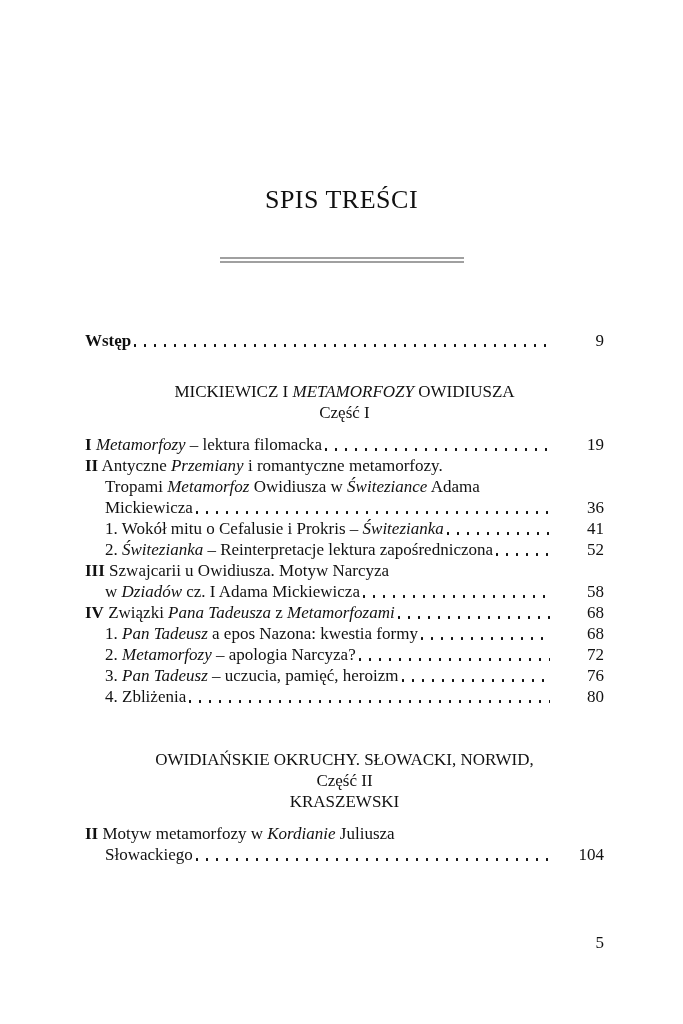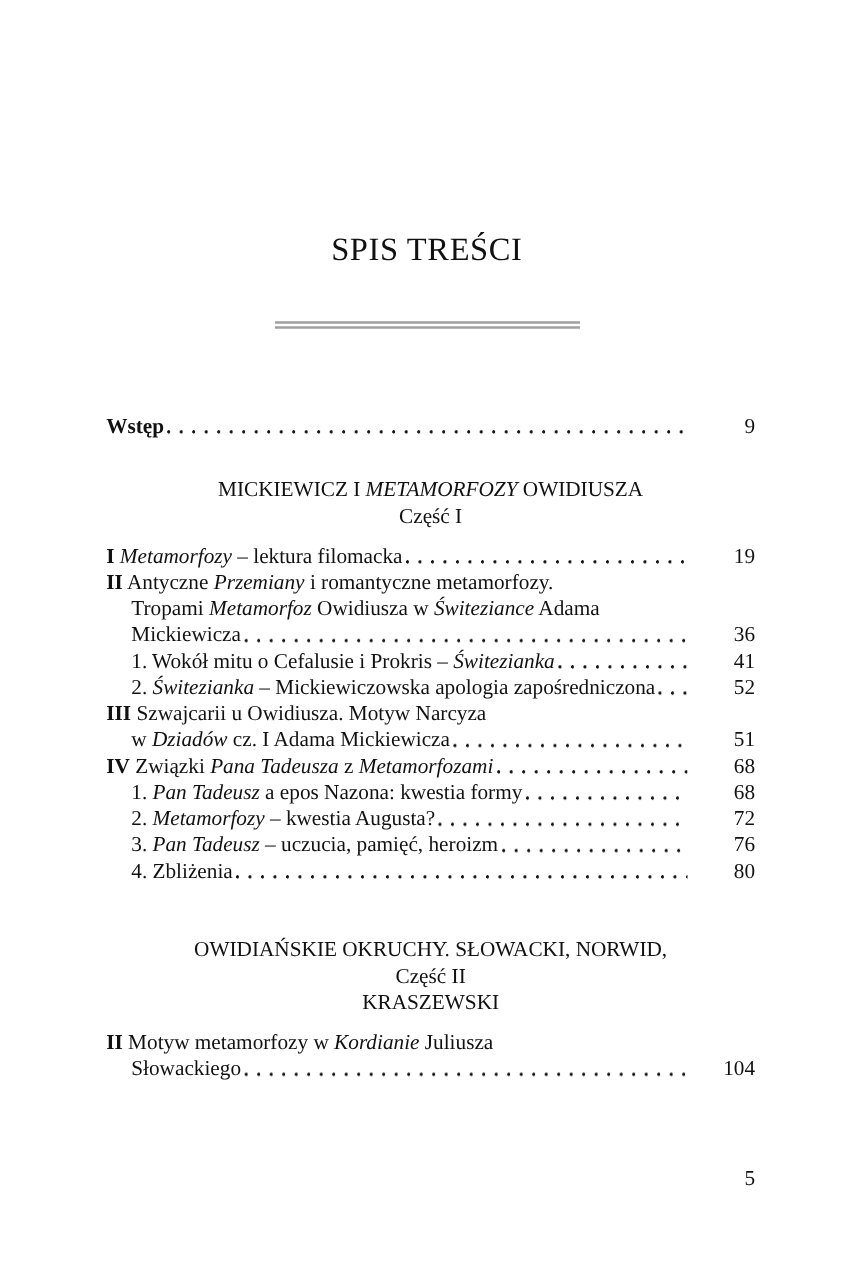--- a/index.html
+++ b/index.html
@@ -111,52 +111,52 @@
       </div>
       <div class="entry">
         <div class="row indent">
           <span class="txt"><span>1. Wokół mitu o Cefalusie i Prokris – </span><span class="i">Świtezianka</span></span>
           <span class="leader"></span>
           <span class="pagenum">41</span>
         </div>
       </div>
       <div class="entry">
         <div class="row indent">
-          <span class="txt"><span>2. </span><span class="i">Świtezianka</span><span> – Mickiewiczowska apologia zapośredniczona</span></span>
+          <span class="txt"><span>2. </span><span class="i">Świtezianka</span><span> – Reinterpretacje lektura zapośredniczona</span></span>
           <span class="leader"></span>
           <span class="pagenum">52</span>
         </div>
       </div>
       <div class="entry">
         <div class="row">
           <span class="txt"><span class="b">III</span><span> Szwajcarii u Owidiusza. Motyw Narcyza</span></span>
         </div>
         <div class="row indent">
           <span class="txt"><span>w </span><span class="i">Dziadów</span><span> cz. I Adama Mickiewicza</span></span>
           <span class="leader"></span>
-          <span class="pagenum">51</span>
+          <span class="pagenum">58</span>
         </div>
       </div>
       <div class="entry">
         <div class="row">
           <span class="txt"><span class="b">IV</span><span> Związki </span><span class="i">Pana Tadeusza</span><span> z </span><span class="i">Metamorfozami</span></span>
           <span class="leader"></span>
           <span class="pagenum">68</span>
         </div>
       </div>
       <div class="entry">
         <div class="row indent">
           <span class="txt"><span>1. </span><span class="i">Pan Tadeusz</span><span> a epos Nazona: kwestia formy</span></span>
           <span class="leader"></span>
           <span class="pagenum">68</span>
         </div>
       </div>
       <div class="entry">
         <div class="row indent">
-          <span class="txt"><span>2. </span><span class="i">Metamorfozy</span><span> – kwestia Augusta?</span></span>
+          <span class="txt"><span>2. </span><span class="i">Metamorfozy</span><span> – apologia Narcyza?</span></span>
           <span class="leader"></span>
           <span class="pagenum">72</span>
         </div>
       </div>
       <div class="entry">
         <div class="row indent">
           <span class="txt"><span>3. </span><span class="i">Pan Tadeusz</span><span> – uczucia, pamięć, heroizm</span></span>
           <span class="leader"></span>
           <span class="pagenum">76</span>
         </div>

